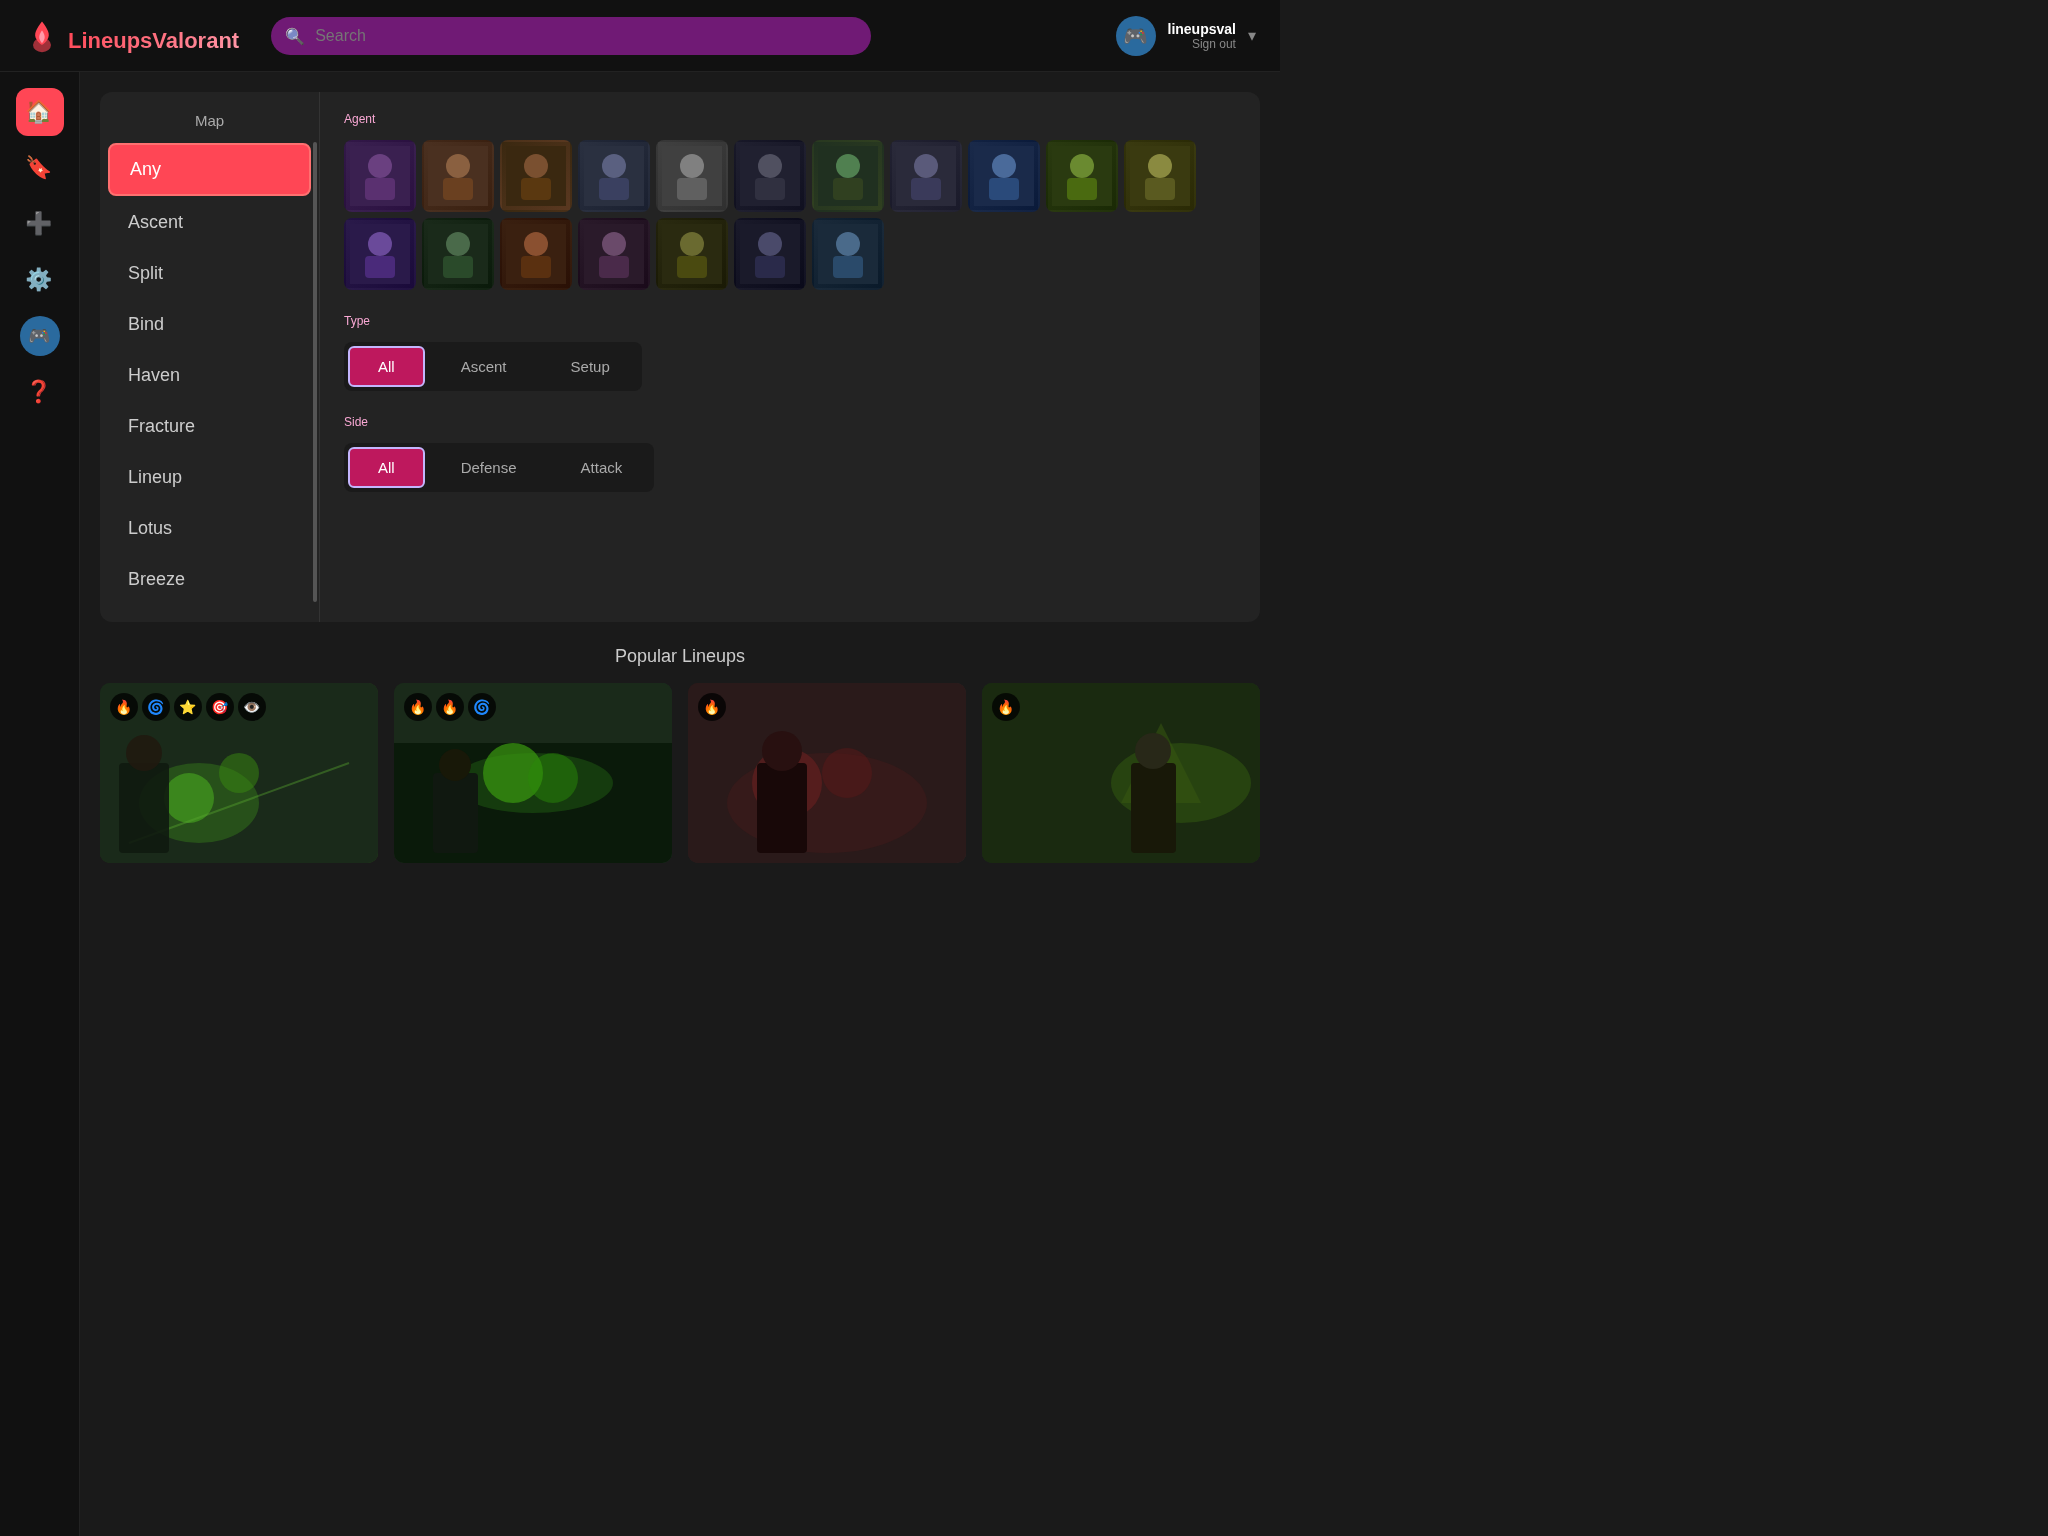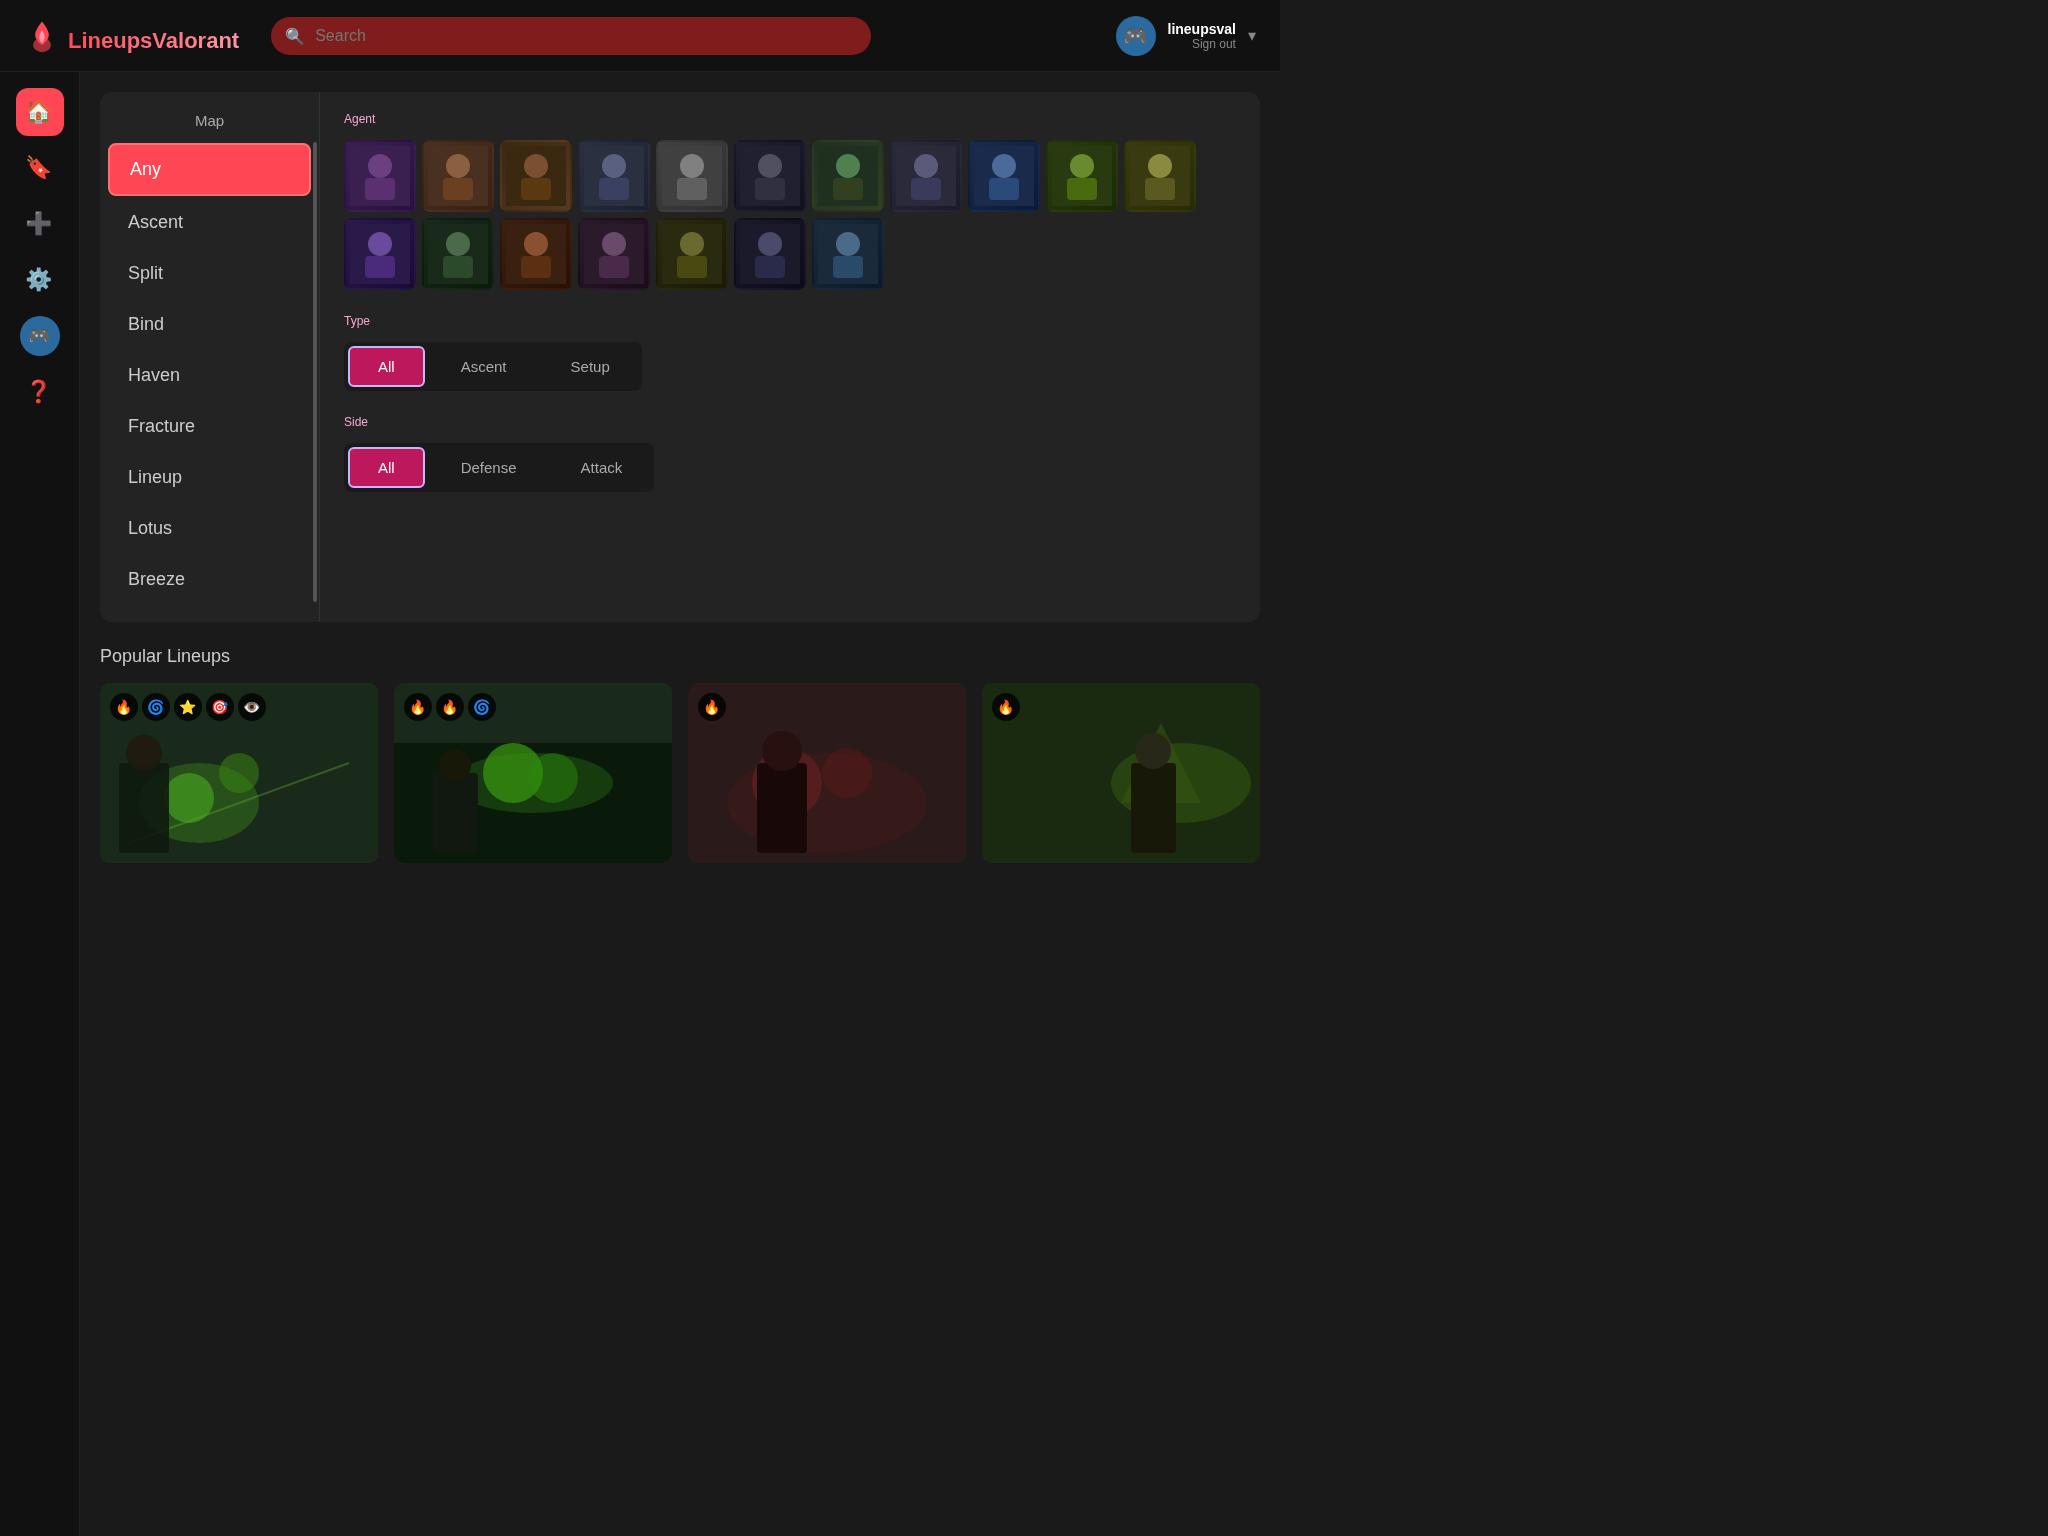--- a/index.html
+++ b/index.html
@@ -35,21 +35,21 @@
       -webkit-text-fill-color: transparent;
     }
     .search-bar {
       flex: 1;
       margin: 0 32px;
       position: relative;
       max-width: 600px;
     }
     .search-bar input {
       width: 100%;
-      background: #7f1d1d;
+      background: #701a75;
       border: none;
       border-radius: 24px;
       padding: 10px 16px 10px 44px;
       color: #aaa;
       font-size: 16px;
       outline: none;
     }
     .search-icon-wrap {
       position: absolute;
       left: 14px;
@@ -246,20 +246,21 @@
     }
     .filter-btn.active {
       background: #be185d;
       color: #fff;
       border: 2px solid #c4b5fd;
     }
 
     
     .popular-section {
       margin-top: 0;
+      text-align: center;
     }
     .popular-title {
       font-size: 18px;
       color: #ccc;
       margin-bottom: 16px;
     }
     .lineup-cards {
       display: flex;
       gap: 16px;
     }

